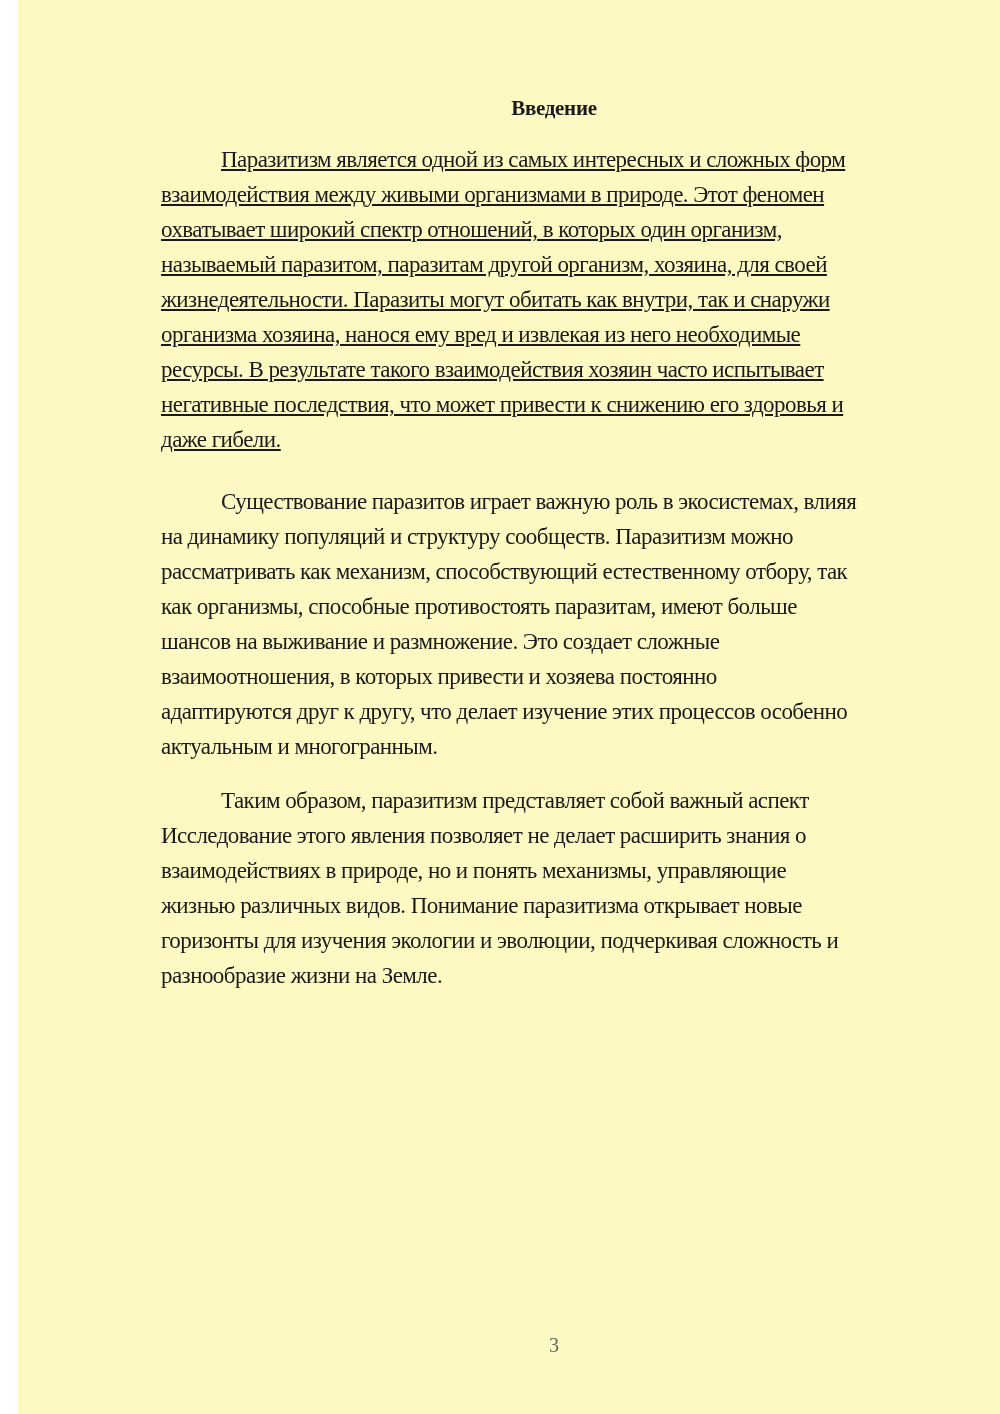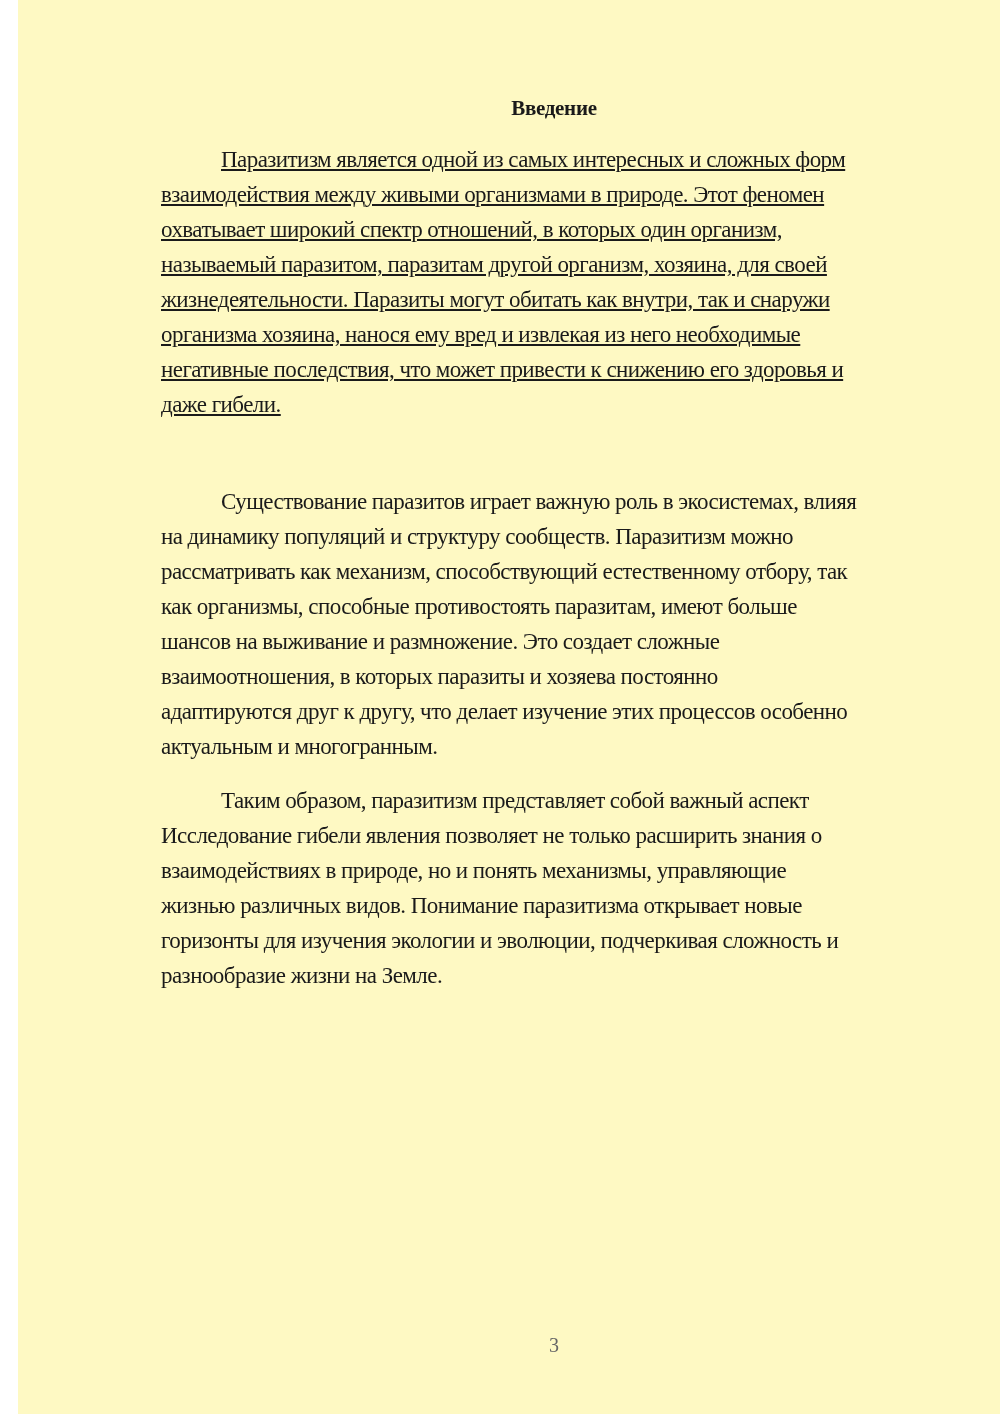--- a/index.html
+++ b/index.html
@@ -36,38 +36,39 @@
 <div class="page">
   <div class="title">Введение</div>
 
   <div class="para p1">
     <span class="line first">Паразитизм является одной из самых интересных и сложных форм</span>
     <span class="line">взаимодействия между живыми организмами в природе. Этот феномен</span>
     <span class="line">охватывает широкий спектр отношений, в которых один организм,</span>
     <span class="line">называемый паразитом, паразитам другой организм, хозяина, для своей</span>
     <span class="line">жизнедеятельности. Паразиты могут обитать как внутри, так и снаружи</span>
     <span class="line">организма хозяина, нанося ему вред и извлекая из него необходимые</span>
+    <span class="line">ресурсы. В результате такого взаимодействия хозяин часто испытывает</span>
     <span class="line">негативные последствия, что может привести к снижению его здоровья и</span>
     <span class="line last">даже гибели.</span>
   </div>
 
   <div class="para p2">
     <span class="line first">Существование паразитов играет важную роль в экосистемах, влияя</span>
     <span class="line">на динамику популяций и структуру сообществ. Паразитизм можно</span>
     <span class="line">рассматривать как механизм, способствующий естественному отбору, так</span>
     <span class="line">как организмы, способные противостоять паразитам, имеют больше</span>
     <span class="line">шансов на выживание и размножение. Это создает сложные</span>
-    <span class="line">взаимоотношения, в которых паразиты и хозяева постоянно</span>
+    <span class="line">взаимоотношения, в которых привести и хозяева постоянно</span>
     <span class="line">адаптируются друг к другу, что делает изучение этих процессов особенно</span>
     <span class="line last">актуальным и многогранным.</span>
   </div>
 
   <div class="para p3">
     <span class="line first">Таким образом, паразитизм представляет собой важный аспект</span>
-    <span class="line">Исследование гибели явления позволяет не только расширить знания о</span>
+    <span class="line">Исследование этого явления позволяет не делает расширить знания о</span>
     <span class="line">взаимодействиях в природе, но и понять механизмы, управляющие</span>
     <span class="line">жизнью различных видов. Понимание паразитизма открывает новые</span>
     <span class="line">горизонты для изучения экологии и эволюции, подчеркивая сложность и</span>
     <span class="line last">разнообразие жизни на Земле.</span>
   </div>
 
   <div class="pagenum">3</div>
 </div>
 
 </body></html>

